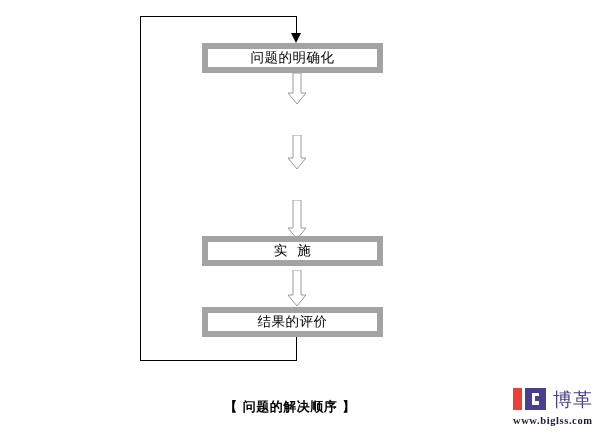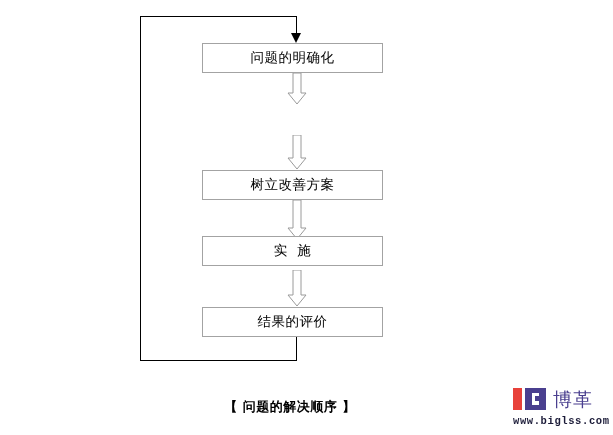--- a/index.html
+++ b/index.html
@@ -18,21 +18,21 @@
     overflow: hidden;
   }
 
   
   .pbox {
     position: absolute;
     left: 202px;
     width: 181px;
     height: 30px;
     box-sizing: border-box;
-    border: 1px solid #a3a3a3;
+    border: 6px solid #a3a3a3;
     background: #ffffff;
     display: flex;
     align-items: center;
     justify-content: center;
   }
   .pbox .plabel {
     font-size: 13.5px;
     line-height: 1;
     color: #000000;
     letter-spacing: 0.5px;
@@ -132,28 +132,27 @@
   .logo-mark { display: block; }
   .logo-cn {
     font-size: 19px;
     font-weight: normal;
     color: #4A3F8F;
     letter-spacing: 1px;
     margin-left: 4px;
     line-height: 1;
   }
   .logo-url {
-    font-family: Liberation Mono, monospace;
+    font-family: Liberation Serif, serif;
     font-size: 10.5px;
     font-weight: bold;
     color: #1b1b38;
     letter-spacing: 0.6px;
     margin-top: 3px;
     white-space: nowrap;
-    text-align: center;
   }
 </style>
 </head>
 <body>
 
 <div id="canvas">
 
   <div class="line loop-top"></div>
   <div class="line loop-left"></div>
   <div class="line loop-bottom"></div>
@@ -171,23 +170,20 @@
     </svg>
   </div>
 
 
   <div class="barrow ba2">
     <svg width="26" height="35" viewBox="0 0 26 35" xmlns="http://www.w3.org/2000/svg">
       <polygon points="9,0 17,0 17,23 22,23 13,34 4,23 9,23" fill="#ffffff" stroke="#9a9a9a" stroke-width="1"></polygon>
     </svg>
   </div>
 
-  <div class="pbox box3">
-    <span class="plabel">树立改善方案</span>
-  </div>
 
   <div class="barrow ba3">
     <svg width="26" height="40" viewBox="0 0 26 40" xmlns="http://www.w3.org/2000/svg">
       <polygon points="9,0 17,0 17,28 22,28 13,39 4,28 9,28" fill="#ffffff" stroke="#9a9a9a" stroke-width="1"></polygon>
     </svg>
   </div>
 
   <div class="pbox box4">
     <span class="plabel">实  施</span>
   </div>

